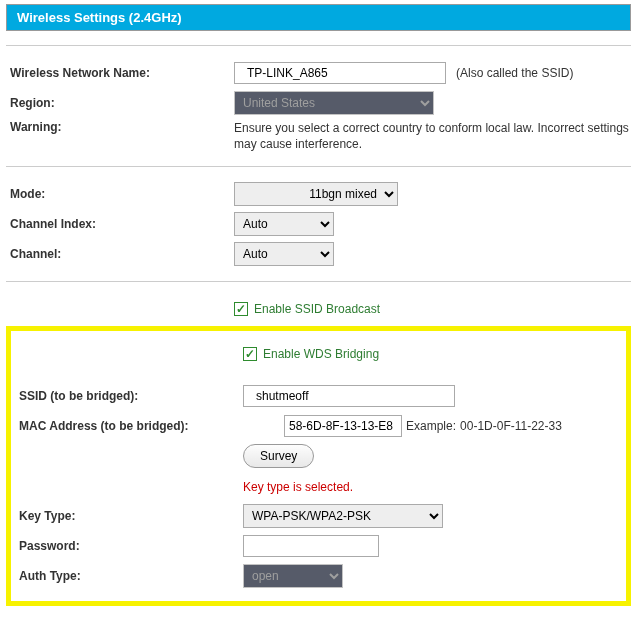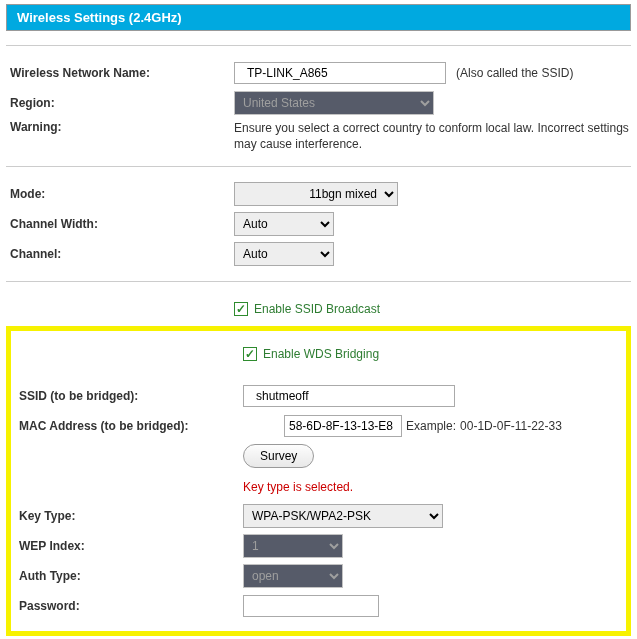--- a/index.html
+++ b/index.html
@@ -151,21 +151,21 @@
 <div class="row">
   <div class="label-col">Mode:</div>
   <div class="field-col">
     <select class="sel w150">
       <option>11bgn mixed</option>
     </select>
   </div>
 </div>
 
 <div class="row">
-  <div class="label-col">Channel Width:</div>
+  <div class="label-col">Channel Index:</div>
   <div class="field-col">
     <select class="sel w100">
       <option>Auto</option>
     </select>
   </div>
 </div>
 
 <div class="row">
   <div class="label-col">Channel:</div>
   <div class="field-col">
@@ -233,38 +233,30 @@
 
   <div class="row">
     <div class="label-col">Key Type:</div>
     <div class="field-col">
       <select class="sel w200">
         <option>WPA-PSK/WPA2-PSK</option>
       </select>
     </div>
   </div>
 
-  <div class="row">
-    <div class="label-col">WEP Index:</div>
-    <div class="field-col">
-      <select class="sel w100" disabled="">
-        <option>1</option>
-      </select>
+
+  <div class="row">
+    <div class="label-col">Password:</div>
+    <div class="field-col">
+      <input class="text-input w136" type="text" value="" style="">
     </div>
   </div>
 
   <div class="row">
     <div class="label-col">Auth Type:</div>
     <div class="field-col">
       <select class="sel w100" disabled="">
         <option>open</option>
       </select>
     </div>
   </div>
 
-  <div class="row">
-    <div class="label-col">Password:</div>
-    <div class="field-col">
-      <input class="text-input w136" type="text" value="" style="">
-    </div>
-  </div>
-
 </div>
 
 </body></html>

